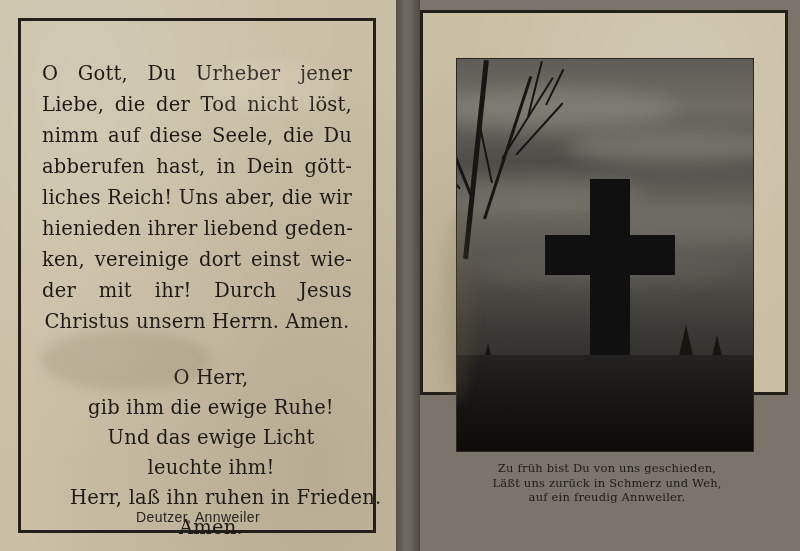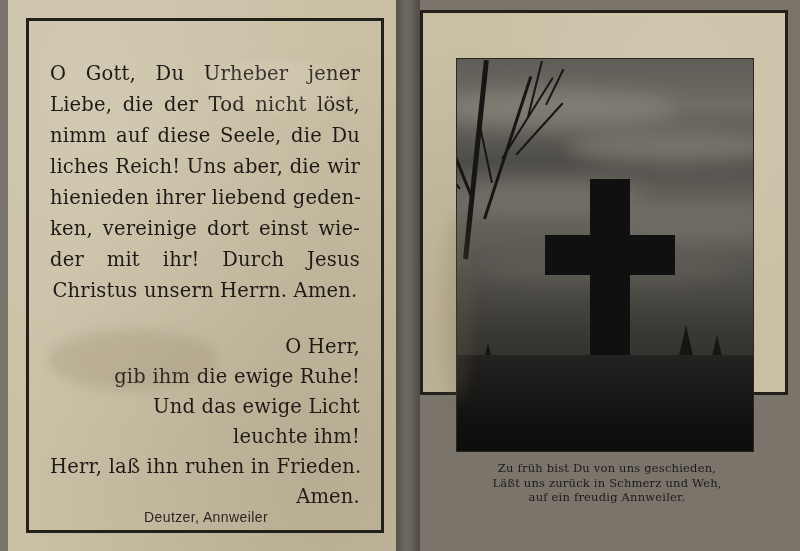--- a/index.html
+++ b/index.html
@@ -16,21 +16,21 @@
   .page {
     position: relative;
     width: 800px;
     height: 551px;
     background: #7a746a;
   }
 
   
   .leaf-left {
     position: absolute;
-    left: 8px;
+    left: 0px;
     top: 0px;
     width: 396px;
     height: 551px;
     background: #c9bfa4;
     background-image:
       radial-gradient(ellipse at 20% 15%, rgba(255,255,255,0.16), rgba(255,255,255,0) 60%),
       radial-gradient(ellipse at 80% 85%, rgba(90,75,50,0.16), rgba(0,0,0,0) 65%);
   }
   .leaf-left .inner-border {
     position: absolute;
@@ -57,22 +57,23 @@
   .para1 .ln { display: block; white-space: nowrap; }
   .para1 .ln.justified {
     display: block;
     text-align: justify;
     text-align-last: justify;
   }
   .verse {
     margin-top: 26px;
     font-size: 19.5px;
     line-height: 30px;
-    text-align: right;
+    text-align: center;
     letter-spacing: 0.2px;
+    margin-left: 28px;
   }
   .verse .ln { display: block; white-space: nowrap; }
   .imprint {
     position: absolute;
     left: 0;
     right: 0;
     bottom: 26px;
     text-align: center;
     font-size: 14px;
     color: #2a2621;
@@ -225,20 +226,21 @@
 <div class="page">
 
   <div class="leaf-left">
     <div class="inner-border"></div>
 
     <div class="left-text">
       <div class="para1">
         <span class="ln justified">O Gott, Du Urheber jener</span>
         <span class="ln justified">Liebe, die der Tod nicht löst,</span>
         <span class="ln justified">nimm auf diese Seele, die Du</span>
+        <span class="ln justified">abberufen hast, in Dein gött-</span>
         <span class="ln justified">liches Reich! Uns aber, die wir</span>
         <span class="ln justified">hienieden ihrer liebend geden-</span>
         <span class="ln justified">ken, vereinige dort einst wie-</span>
         <span class="ln justified">der mit ihr! Durch Jesus</span>
         <span class="ln">Christus unsern Herrn. Amen.</span>
       </div>
 
       <div class="verse">
         <span class="ln">O Herr,</span>
         <span class="ln">gib ihm die ewige Ruhe!</span>

